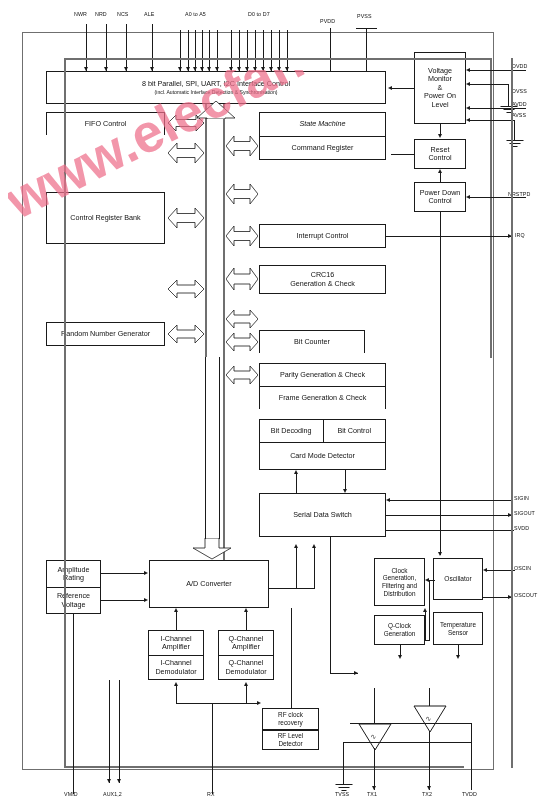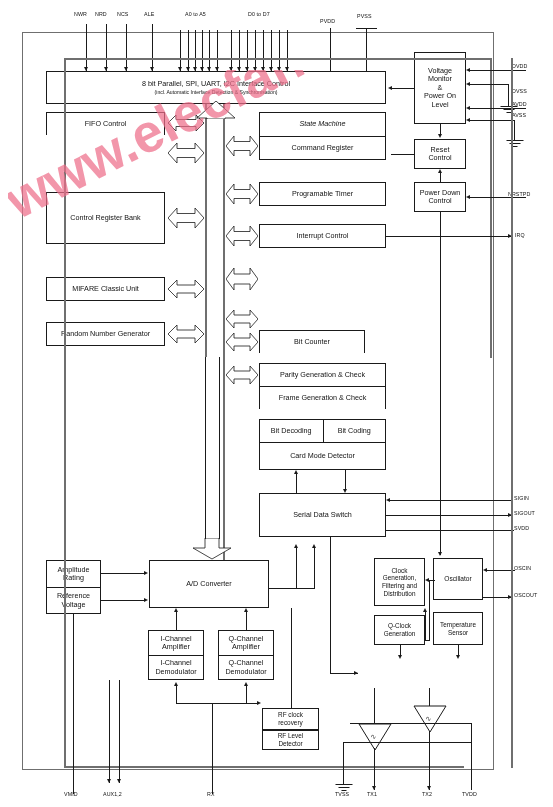--- a/index.html
+++ b/index.html
@@ -116,37 +116,39 @@
 
   <div class="blk multi" style="left:46px;top:71px;width:340px;height:33px;">
     <span>8 bit Parallel, SPI, UART, I2C Interface Control</span>
     <span class="sub">(incl. Automatic Interface Detection &amp; Synchronisation)</span>
   </div>
 
   <div class="seg top" style="left:46px;top:112px;width:119px;height:23px;">FIFO Control</div>
 
   <div class="blk" style="left:46px;top:192px;width:119px;height:52px;">Control Register Bank</div>
 
-  <div class="blk" style="left:46px;top:277px;width:119px;height:24px;">MIFARE Classic Unit</div>
 
   <div class="blk" style="left:46px;top:322px;width:119px;height:24px;">Random Number Generator</div>
 
   <div class="seg top" style="left:259px;top:112px;width:127px;height:24px;font-style:italic;">State Machine</div>
   <div class="seg div bot" style="left:259px;top:136px;width:127px;height:24px;">Command Register</div>
 
-  <div class="blk" style="left:259px;top:182px;width:127px;height:24px;">Programable Timer</div>
 
   <div class="blk" style="left:259px;top:224px;width:127px;height:24px;">Interrupt Control</div>
 
+  <div class="blk multi" style="left:259px;top:265px;width:127px;height:29px;">
+    <span>CRC16</span>
+    <span>Generation &amp; Check</span>
+  </div>
 
   <div class="seg div" style="left:259px;top:330px;width:106px;height:23px;">Bit Counter</div>
   <div class="seg div" style="left:259px;top:363px;width:127px;height:23px;">Parity Generation &amp; Check</div>
   <div class="seg div" style="left:259px;top:386px;width:127px;height:23px;">Frame Generation &amp; Check</div>
   <div class="seg div" style="left:259px;top:419px;width:63.5px;height:23px;border-right:none;">Bit Decoding</div>
-  <div class="seg div" style="left:322.5px;top:419px;width:63.5px;height:23px;border-left:1px solid #1a1a1a;">Bit Coding</div>
+  <div class="seg div" style="left:322.5px;top:419px;width:63.5px;height:23px;border-left:1px solid #1a1a1a;">Bit Control</div>
   <div class="seg div bot" style="left:259px;top:442px;width:127px;height:28px;">Card Mode Detector</div>
 
   <div class="blk" style="left:259px;top:493px;width:127px;height:44px;">Serial Data Switch</div>
 
   <div class="blk multi" style="left:414px;top:52px;width:52px;height:72px;">
     <span>Voltage</span>
     <span>Monitor</span>
     <span>&amp;</span>
     <span>Power On</span>
     <span>Level</span>

